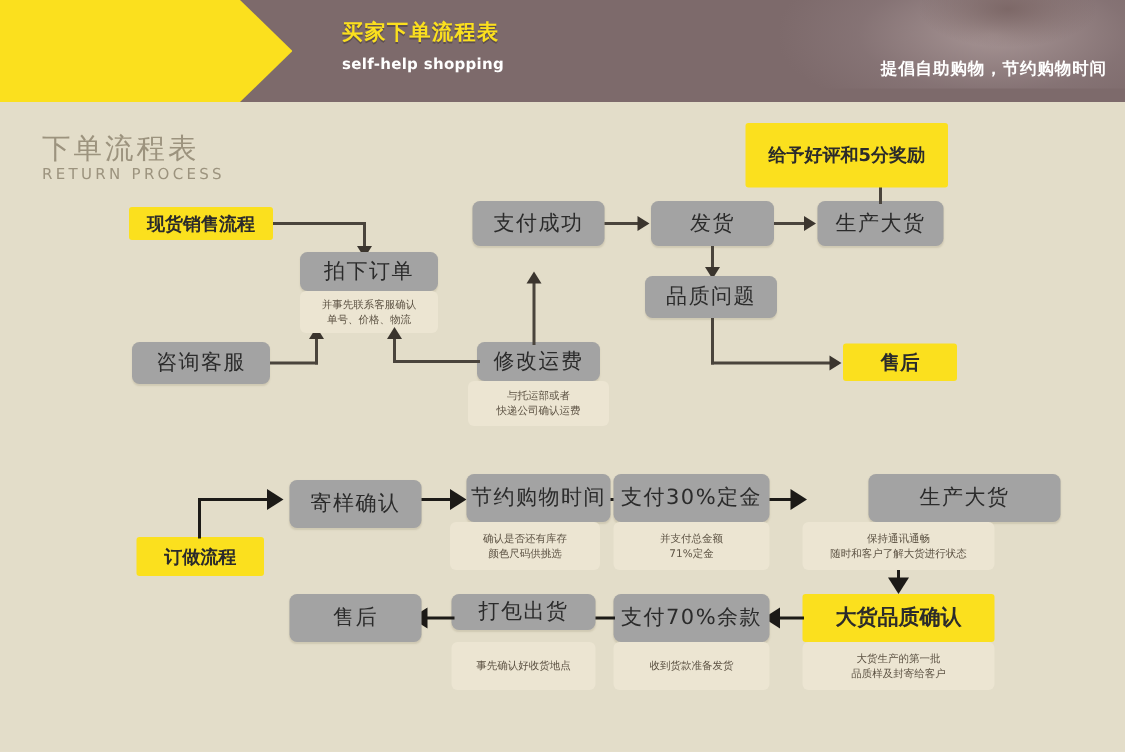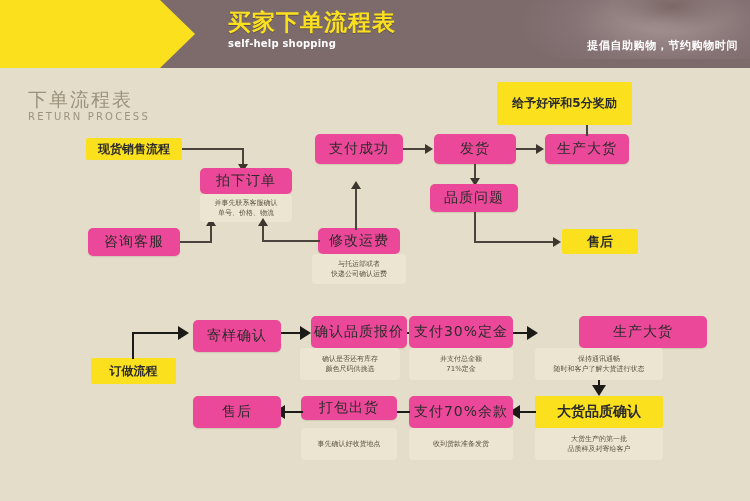--- a/index.html
+++ b/index.html
@@ -28,21 +28,21 @@
   }
   .yellow-arrow{
     position:absolute;left:0;top:0;width:195px;height:68px;
     background:#fbe01e;
     clip-path:polygon(0 0, 160px 0, 195px 34px, 160px 68px, 0 68px);
   }
   .header-titles{
     position:absolute;left:228px;top:10px;
   }
   .h-title{
-    color:#fbe01e;font-size:23px;font-weight:bold;letter-spacing:1px;
+    color:#fbe01e;font-size:14px;font-weight:bold;letter-spacing:1px;
     line-height:24px;text-shadow:0 1px 0 rgba(0,0,0,.25);
   }
   .h-sub{
     color:#ffffff;font-size:10px;font-weight:bold;line-height:20px;
     letter-spacing:.2px;
   }
   .h-right{
     position:absolute;right:12px;top:38px;color:#ffffff;
     font-size:11px;font-weight:bold;letter-spacing:.6px;
   }
@@ -58,21 +58,21 @@
   .sec-title .cn{
     font-size:19px;color:#9c937e;letter-spacing:2px;line-height:22px;
   }
   .sec-title .en{
     font-size:10px;color:#9c937e;letter-spacing:2.2px;line-height:14px;
   }
 
   
   .box{
     position:absolute;
-    background:#ec4899;
+    background:#a3a3a3;
     border-radius:5px;
     box-shadow:0 1px 1px rgba(120,110,85,.18);
     display:flex;align-items:center;justify-content:center;
     color:#2b2b2b;
     text-align:center;
     box-sizing:border-box;
   }
   .box.main{font-size:14px;letter-spacing:1px;}
   .box.ylw{background:#fbe01e;font-weight:bold;box-shadow:none;border-radius:2px;}
   .sub{
@@ -180,21 +180,21 @@
 
   <div class="ln big" style="left:132px;top:333px;width:2px;height:26px;"></div>
   <div class="ln big" style="left:132px;top:332px;width:48px;height:2px;"></div>
   <div class="ar big r" style="left:178px;top:326px;"></div>
 
   <div class="box main" style="left:193px;top:320px;width:88px;height:32px;">寄样确认</div>
 
   <div class="ln big" style="left:281px;top:332px;width:21px;height:2px;"></div>
   <div class="ar big r" style="left:300px;top:326px;"></div>
 
-  <div class="box main" style="left:311px;top:316px;width:96px;height:32px;">确认品质报价</div>
+  <div class="box main" style="left:311px;top:316px;width:96px;height:32px;">节约购物时间</div>
   <div class="sub" style="left:300px;top:348px;width:100px;height:32px;">确认是否还有库存
 颜色尺码供挑选</div>
 
   <div class="ln big" style="left:407px;top:332px;width:13px;height:2px;"></div>
   <div class="ar big r" style="left:417px;top:326px;"></div>
 
   <div class="box main" style="left:409px;top:316px;width:104px;height:32px;">支付30%定金</div>
   <div class="sub" style="left:409px;top:348px;width:104px;height:32px;">并支付总金额
 71%定金</div>
 

